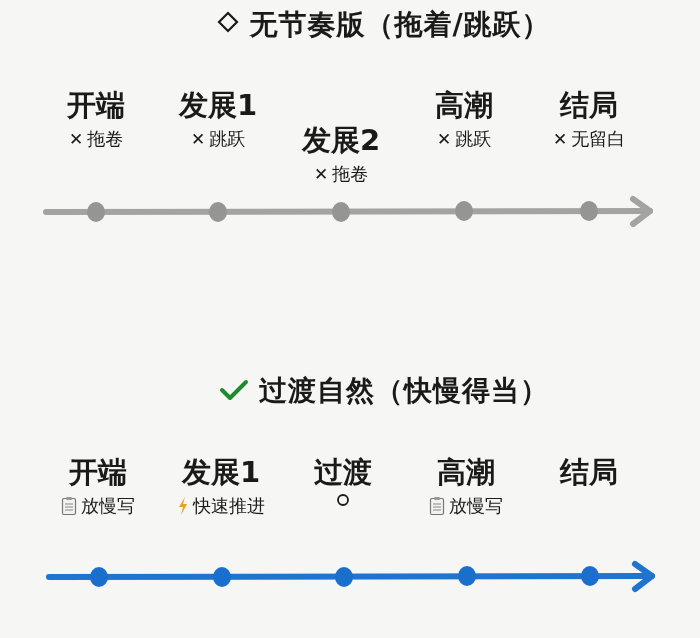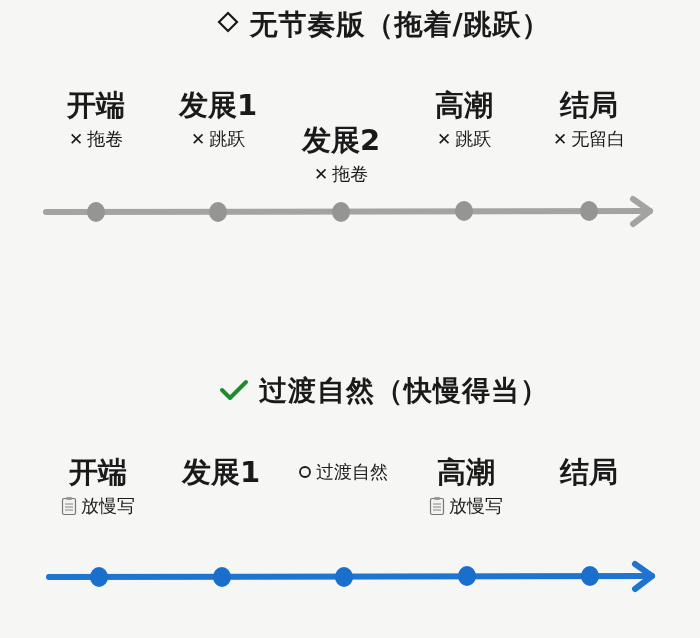--- a/index.html
+++ b/index.html
@@ -106,29 +106,37 @@
           <line x1="4" y1="8" x2="12" y2="8" stroke="#888"></line>
           <line x1="4" y1="11" x2="12" y2="11" stroke="#888"></line>
           <line x1="4" y1="14" x2="12" y2="14" stroke="#888"></line>
         </svg>
     </span>
     <span>放慢写</span>
   </div>
 </div>
 <div class="stage" style="left:221px; top:455px;">
   <div class="stage-name">发展1</div>
+  <div class="stage-note">
+    <span class="note-icon">
+      <svg width="12" height="20" viewBox="0 0 12 20">
+          <path d="M8 1 L2 11 L6 11 L4 19 L10 8 L6 8 Z" fill="#e8a21a"></path>
+        </svg>
+    </span>
+    <span>快速推进</span>
+  </div>
 </div>
 <div class="stage" style="left:343px; top:455px;">
+  <div class="stage-name">过渡</div>
   <div class="stage-note">
     <span class="note-icon">
       <svg width="14" height="14" viewBox="0 0 14 14">
           <circle cx="7" cy="7" r="5" fill="none" stroke="#1a1a1a" stroke-width="1.8"></circle>
         </svg>
     </span>
-    <span>过渡自然</span>
   </div>
 </div>
 <div class="stage" style="left:466px; top:455px;">
   <div class="stage-name">高潮</div>
   <div class="stage-note">
     <span class="note-icon">
       <svg width="16" height="20" viewBox="0 0 16 20">
           <rect x="1.5" y="2.5" width="13" height="16" rx="1.5" fill="#f2f2f0" stroke="#777" stroke-width="1.2"></rect>
           <rect x="5" y="1" width="6" height="3" rx="1" fill="#999"></rect>
           <line x1="4" y1="8" x2="12" y2="8" stroke="#888"></line>

